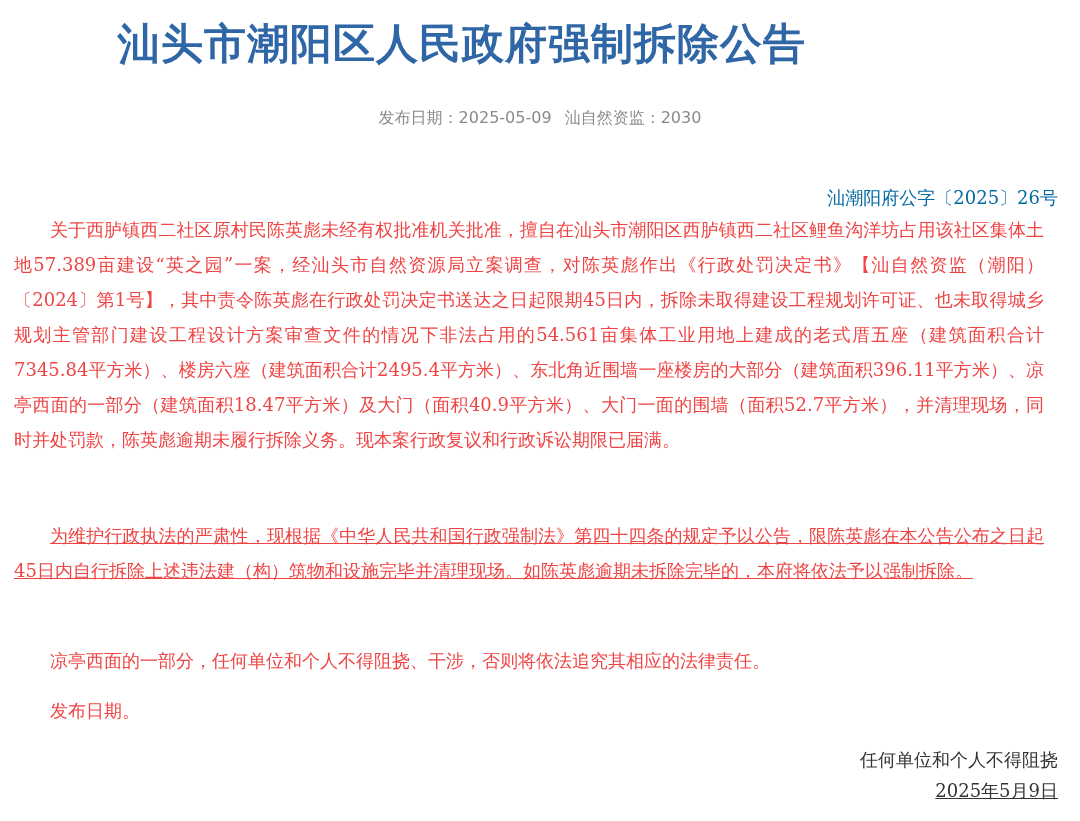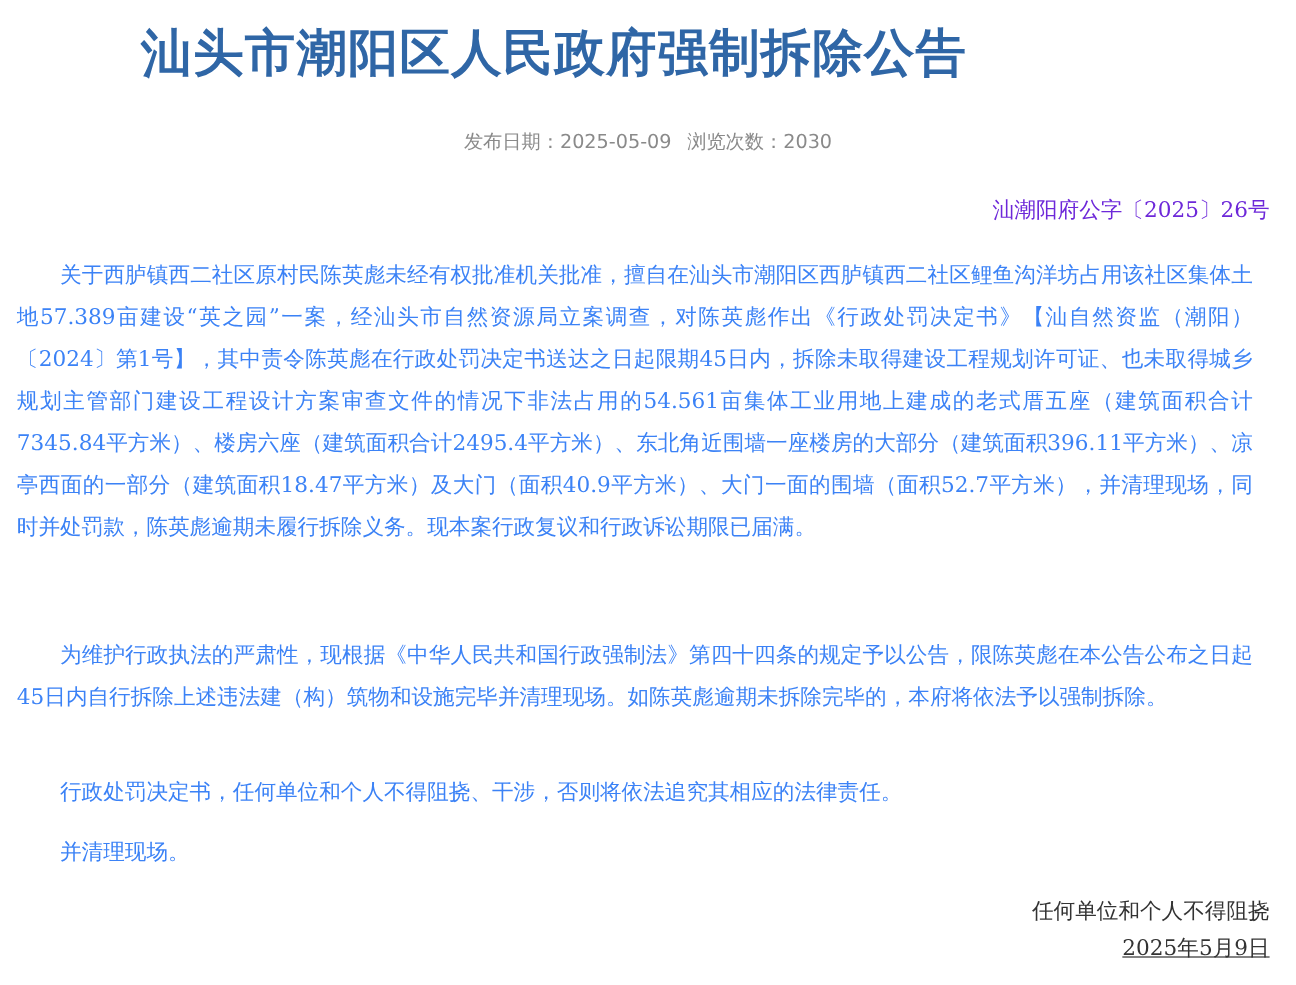--- a/index.html
+++ b/index.html
@@ -38,61 +38,61 @@
       line-height: 28px;
       color: #8a8a8a;
     }
     .meta span { margin: 0 4px; }
     .serif {
       font-family: "DejaVu Serif", "Liberation Serif", serif;
     }
     .doc-number {
       position: absolute;
       right: 22px;
-      top: 160px;
+      top: 182px;
       font-size: 18px;
       line-height: 32px;
-      color: #6d28d9;
+      color: #0369a1;
     }
     .para {
       position: absolute;
       left: 14px;
       width: 1030px;
       font-size: 18px;
       line-height: 35px;
-      color: #3b82f6;
+      color: #ef4444;
       text-indent: 36px;
       text-align: justify;
       margin: 0;
     }
     .p1 { top: 212px; }
-    .p2 { top: 529px; }
+    .p2 { top: 518px; text-decoration: underline; }
     .p3 { top: 643px; }
     .p4 { top: 693px; }
     .sign {
       position: absolute;
       right: 22px;
       font-size: 18px;
       line-height: 32px;
       color: #333333;
     }
     .sign-org { top: 744px; }
     .sign-date { top: 775px; text-decoration: underline; }
   </style>
 </head>
 <body>
 
 <h1 class="title" style="margin:0;">汕头市潮阳区人民政府强制拆除公告</h1>
 
 <div class="meta">
   <span><span style="margin:0;">发布日期：</span><span style="margin:0;">2025-05-09</span></span>
-  <span><span style="margin:0;">浏览次数：</span><span style="margin:0;">2030</span></span>
+  <span><span style="margin:0;">汕自然资监：</span><span style="margin:0;">2030</span></span>
 </div>
 
 <div class="doc-number serif">汕潮阳府公字〔2025〕26号</div>
 
 <p class="para p1 serif">关于西胪镇西二社区原村民陈英彪未经有权批准机关批准，擅自在汕头市潮阳区西胪镇西二社区鲤鱼沟洋坊占用该社区集体土地57.389亩建设“英之园”一案，经汕头市自然资源局立案调查，对陈英彪作出《行政处罚决定书》【汕自然资监（潮阳）〔2024〕第1号】，其中责令陈英彪在行政处罚决定书送达之日起限期45日内，拆除未取得建设工程规划许可证、也未取得城乡规划主管部门建设工程设计方案审查文件的情况下非法占用的54.561亩集体工业用地上建成的老式厝五座（建筑面积合计7345.84平方米）、楼房六座（建筑面积合计2495.4平方米）、东北角近围墙一座楼房的大部分（建筑面积396.11平方米）、凉亭西面的一部分（建筑面积18.47平方米）及大门（面积40.9平方米）、大门一面的围墙（面积52.7平方米），并清理现场，同时并处罚款，陈英彪逾期未履行拆除义务。现本案行政复议和行政诉讼期限已届满。</p>
 <p class="para p2 serif">为维护行政执法的严肃性，现根据《中华人民共和国行政强制法》第四十四条的规定予以公告，限陈英彪在本公告公布之日起45日内自行拆除上述违法建（构）筑物和设施完毕并清理现场。如陈英彪逾期未拆除完毕的，本府将依法予以强制拆除。</p>
-<p class="para p3 serif">行政处罚决定书，任何单位和个人不得阻挠、干涉，否则将依法追究其相应的法律责任。</p>
-<p class="para p4 serif">并清理现场。</p>
+<p class="para p3 serif">凉亭西面的一部分，任何单位和个人不得阻挠、干涉，否则将依法追究其相应的法律责任。</p>
+<p class="para p4 serif">发布日期。</p>
 
 <div class="sign sign-org serif">任何单位和个人不得阻挠</div>
 <div class="sign sign-date serif">2025年5月9日</div>
 
 </body></html>

